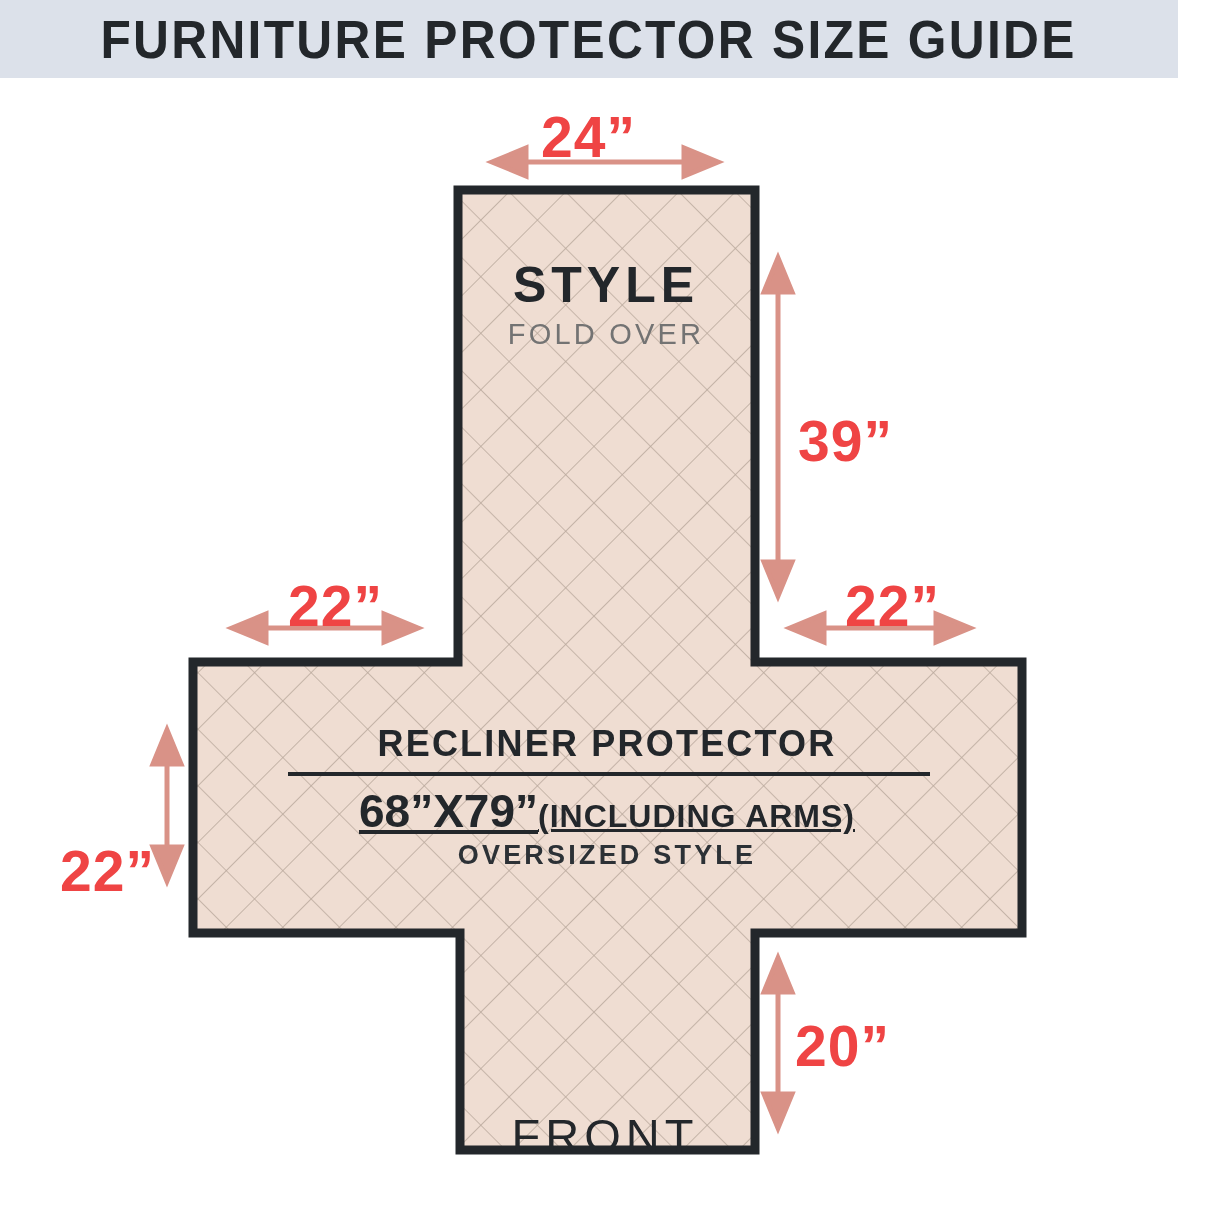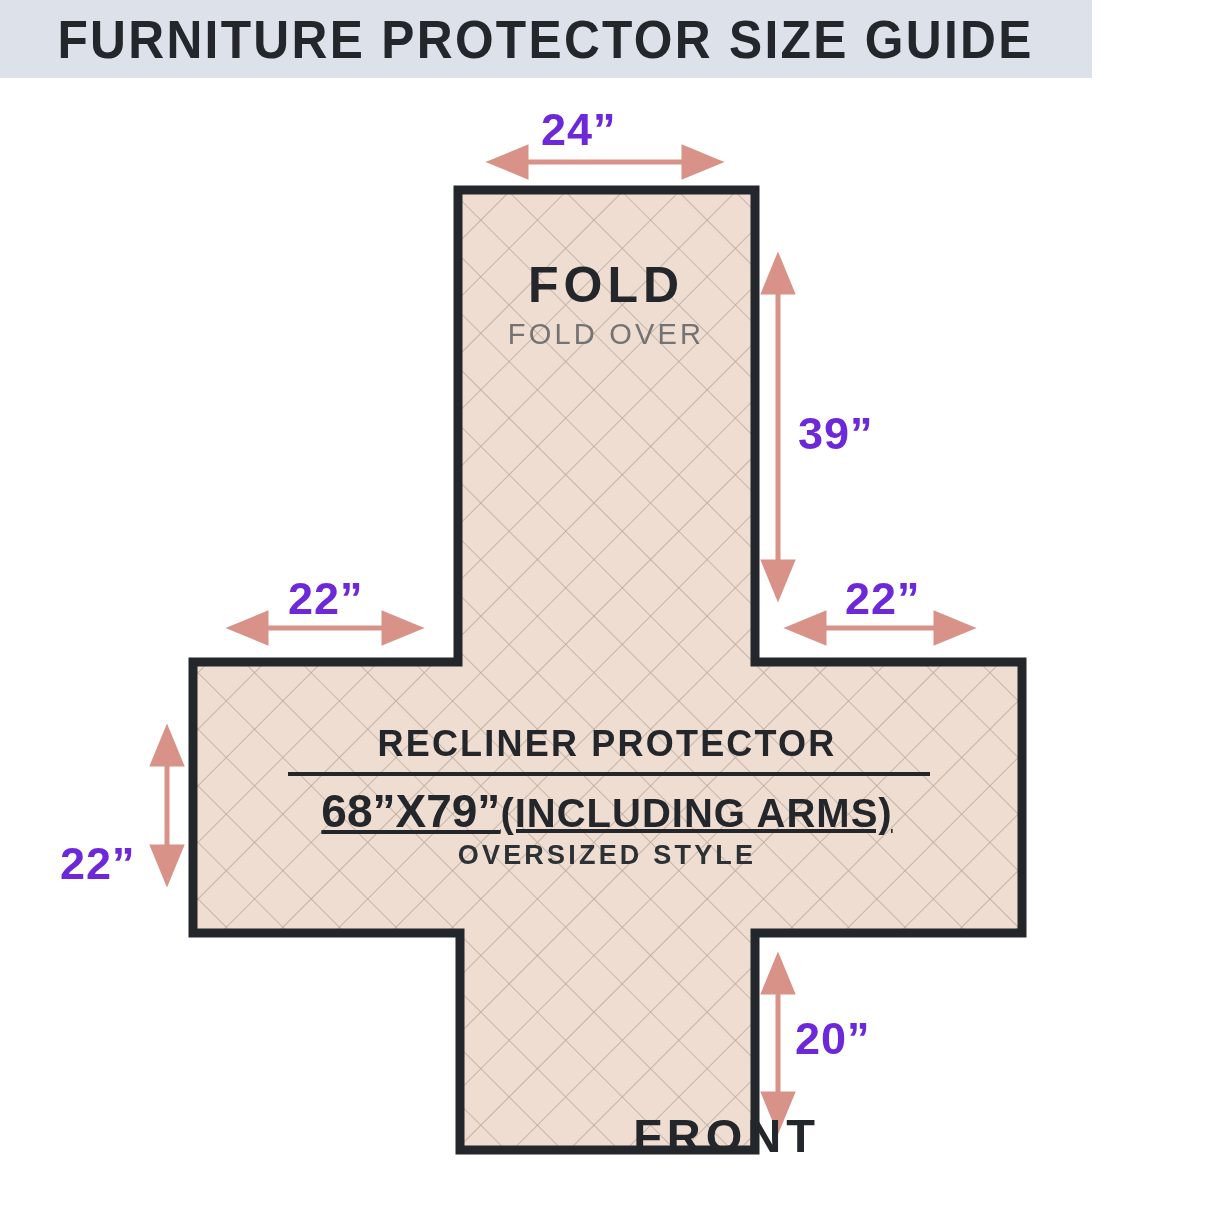--- a/index.html
+++ b/index.html
@@ -15,21 +15,21 @@
     width: 1214px;
     height: 1214px;
     background: #ffffff;
     overflow: hidden;
   }
 
   
   #header-band {
     position: absolute;
     left: 0; top: 0;
-    width: 1092px;
+    width: 1178px;
     height: 78px;
     background: #dce1ea;
     display: flex;
     align-items: center;
     justify-content: center;
   }
   #header-title {
     font-family: "Liberation Sans Narrow", "Liberation Sans", sans-serif;
     font-weight: 700;
     font-size: 54px;
@@ -104,49 +104,48 @@
     align-items: baseline;
     justify-content: center;
     text-decoration: underline;
   }
   #center-size {
     font-size: 46px;
     font-weight: 700;
     letter-spacing: 0px;
   }
   #center-size-note {
-    font-size: 40px;
+    font-size: 32px;
     font-weight: 700;
     letter-spacing: 1px;
   }
   #center-style {
     left: 207px;
     top: 762px;
     width: 800px;
     font-size: 27px;
     font-weight: 700;
     letter-spacing: 3.2px;
     color: #2c3136;
   }
 
   #front-label {
     left: 390px;
     top: 1030px;
     width: 430px;
     font-size: 47px;
-    font-weight: 700;
+    font-weight: 400;
     letter-spacing: 5px;
-    text-align: right;
   }
 
   
   .dim-label {
     position: absolute;
-    color: #6d28d9;
-    font-size: 45px;
+    color: #ef4444;
+    font-size: 57px;
     font-weight: 700;
     letter-spacing: 1px;
     white-space: nowrap;
   }
   #dim-top-label     { left: 541px; top: 26px;  }
   #dim-right-label   { left: 798px; top: 330px; text-align: center; }
   #dim-arm-left-label{ left: 288px; top: 495px; }
   #dim-arm-right-label{left: 845px; top: 495px; }
   #dim-side-label    { left: 60px;  top: 760px; }
   #dim-bottom-label  { left: 795px; top: 935px; }
@@ -206,21 +205,21 @@
         </g>
 
         <g>
           <line x1="778" y1="898" x2="778" y2="1032"></line>
           <polygon points="778,880 764,914 792,914"></polygon>
           <polygon points="778,1050 764,1016 792,1016"></polygon>
         </g>
       </g>
     </svg>
 
-    <div class="overlay" id="back-label">FOLD</div>
+    <div class="overlay" id="back-label">STYLE</div>
     <div class="overlay" id="back-sub">
       <div>FOLD OVER</div>
     </div>
 
     <div class="overlay" id="center-title">RECLINER PROTECTOR</div>
     <div id="center-rule"></div>
     <div class="overlay" id="center-size-row">
       <span id="center-size">68”X79”</span>
       <span id="center-size-note">(INCLUDING ARMS)</span>
     </div>

